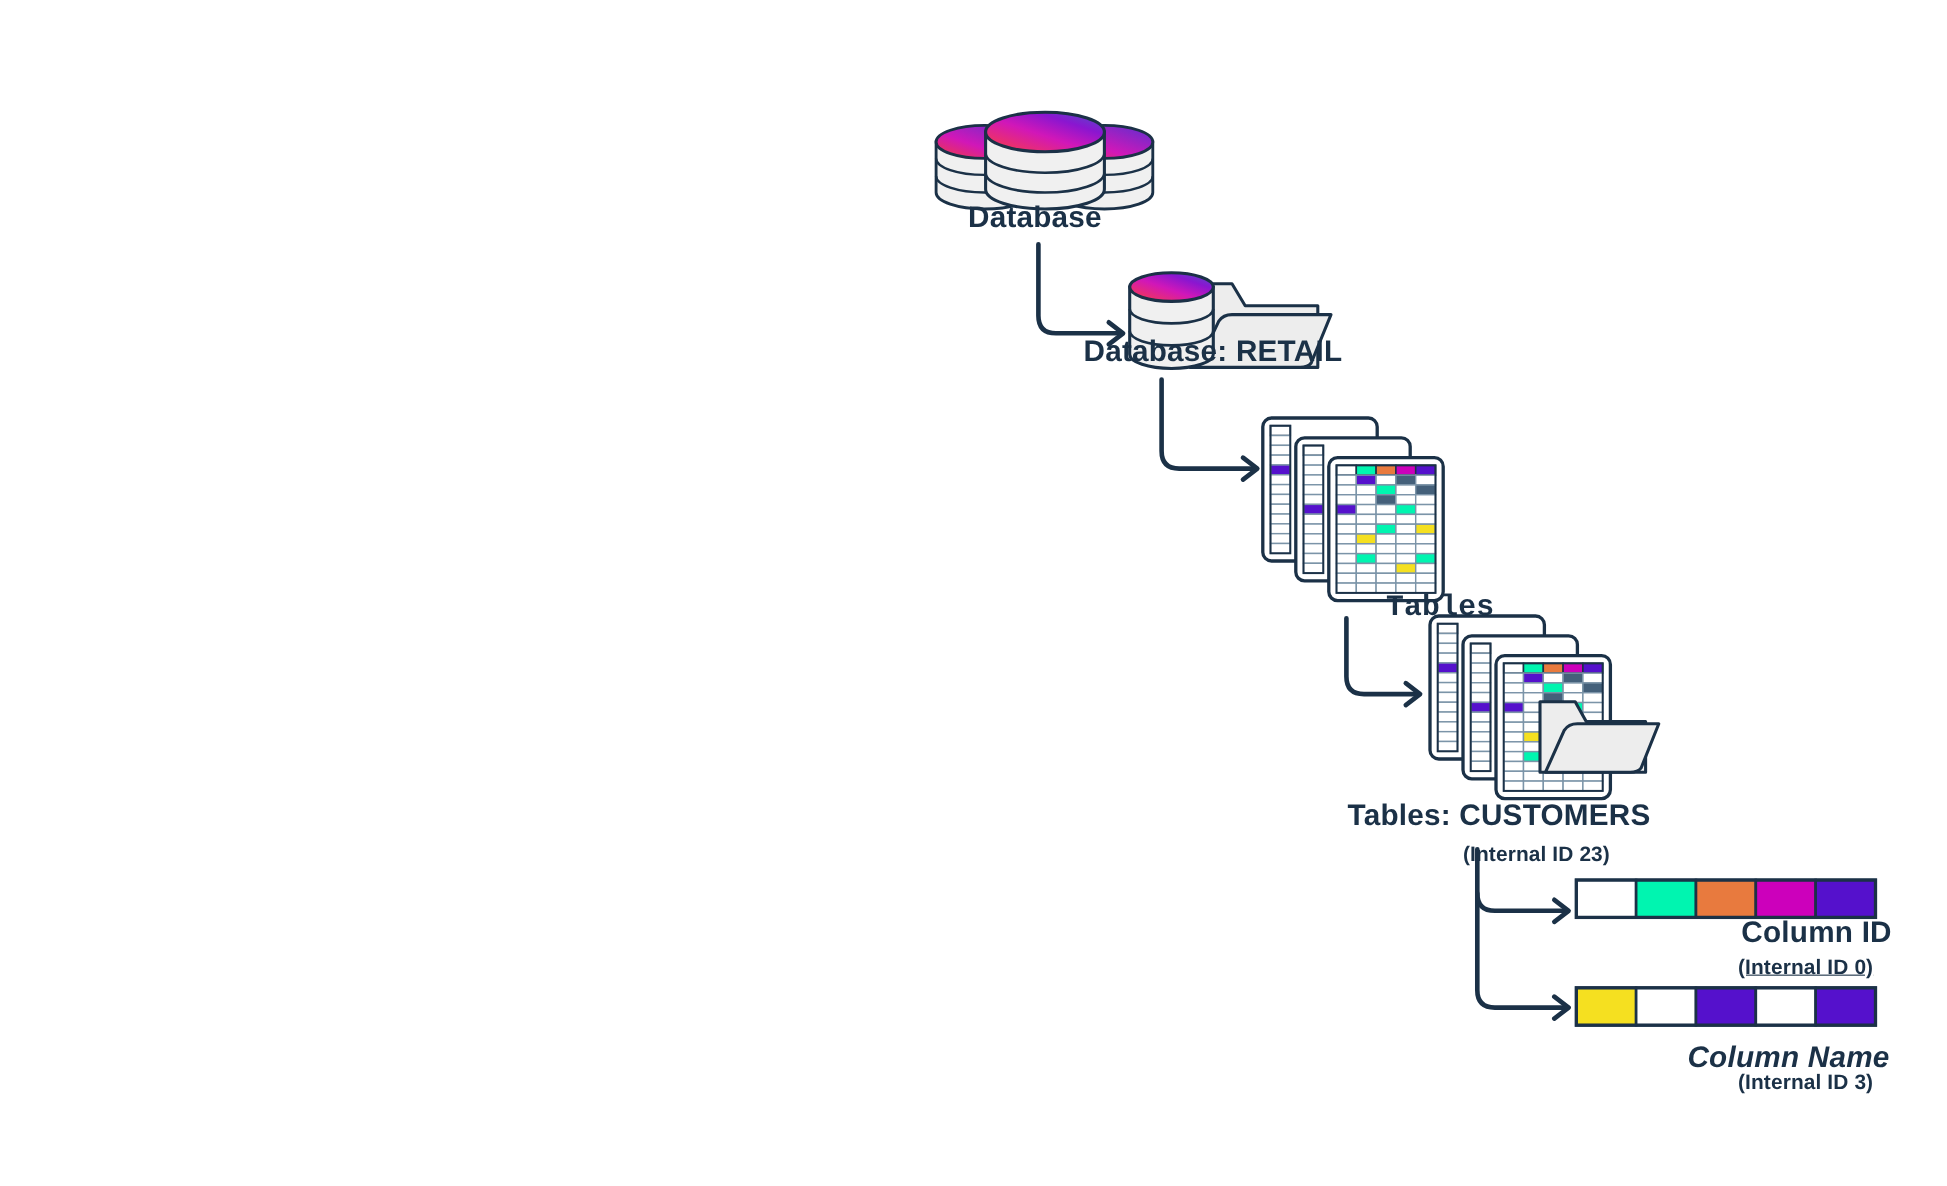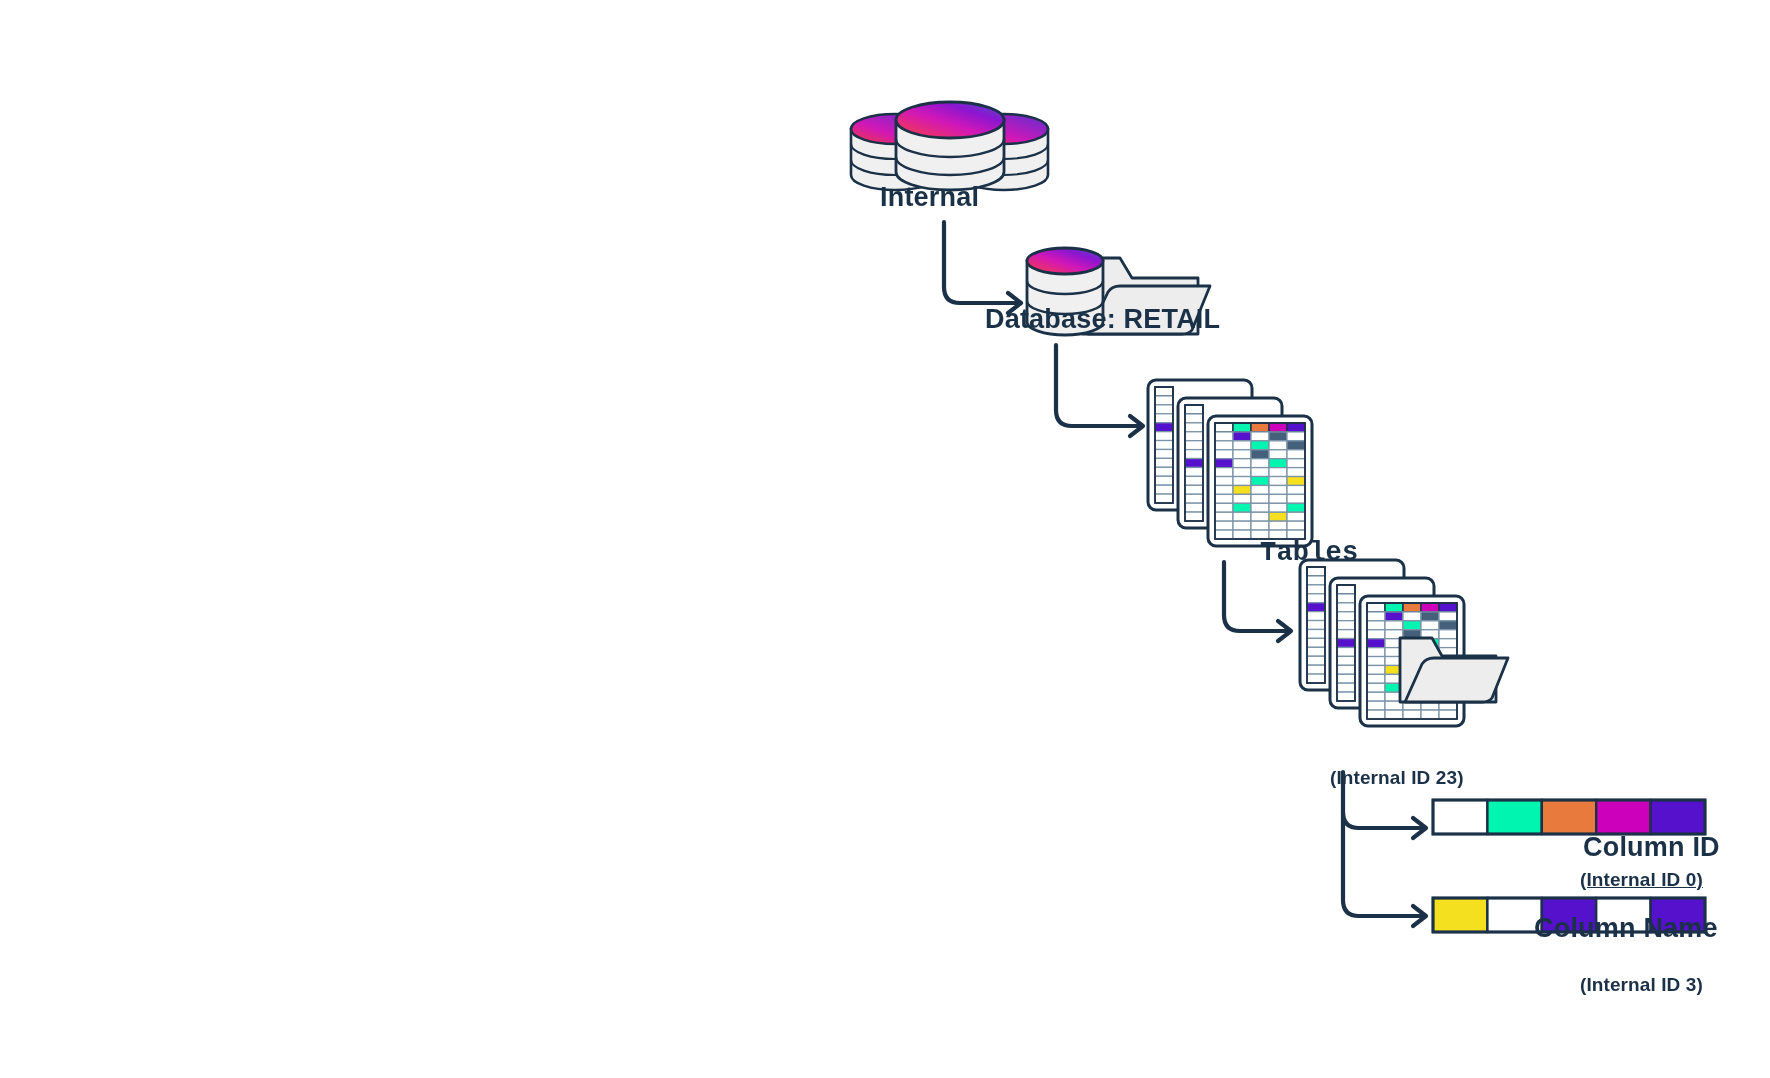--- a/index.html
+++ b/index.html
@@ -326,27 +326,28 @@
           <rect x="1433" y="898" width="54.4" height="34" fill="#f5e020" stroke="#1b3147" stroke-width="2.4"></rect>
           <rect x="1487.4" y="898" width="54.4" height="34" fill="#ffffff" stroke="#1b3147" stroke-width="2.4"></rect>
           <rect x="1541.8" y="898" width="54.4" height="34" fill="#5511cc" stroke="#1b3147" stroke-width="2.4"></rect>
           <rect x="1596.2" y="898" width="54.4" height="34" fill="#ffffff" stroke="#1b3147" stroke-width="2.4"></rect>
           <rect x="1650.6" y="898" width="54.4" height="34" fill="#5511cc" stroke="#1b3147" stroke-width="2.4"></rect>
           <rect x="1433" y="898" width="272" height="34" fill="none" stroke="#1b3147" stroke-width="3"></rect>
         </g>
     </g>
   </svg>
 
-  <div class="lbl lbl-main" style="left:880px;top:182px;">Internal</div>
+  <div class="lbl lbl-main" style="left:880px;top:182px;">Database</div>
 
   <div class="lbl lbl-main" style="left:985px;top:304px;">Database: RETAIL</div>
 
   <div class="lbl lbl-main" style="left:1260px;top:538px;font-family:Liberation Mono, monospace;">Tables</div>
 
+  <div class="lbl lbl-main" style="left:1225px;top:726px;">Tables: CUSTOMERS</div>
   <div class="lbl lbl-sub" style="left:1330px;top:755px;margin-top:12px;">(Internal ID 23)</div>
 
   <div class="lbl lbl-main" style="left:1583px;top:832px;">Column ID</div>
   <div class="lbl lbl-sub" style="left:1580px;top:869px;text-decoration:underline;">(Internal ID 0)</div>
 
-  <div class="lbl lbl-main" style="left:1534px;top:913px;">Column Name</div>
+  <div class="lbl lbl-main" style="left:1534px;top:946px;font-style:italic;">Column Name</div>
   <div class="lbl lbl-sub" style="left:1580px;top:974px;">(Internal ID 3)</div>
 
 </div>
 
 </body></html>

